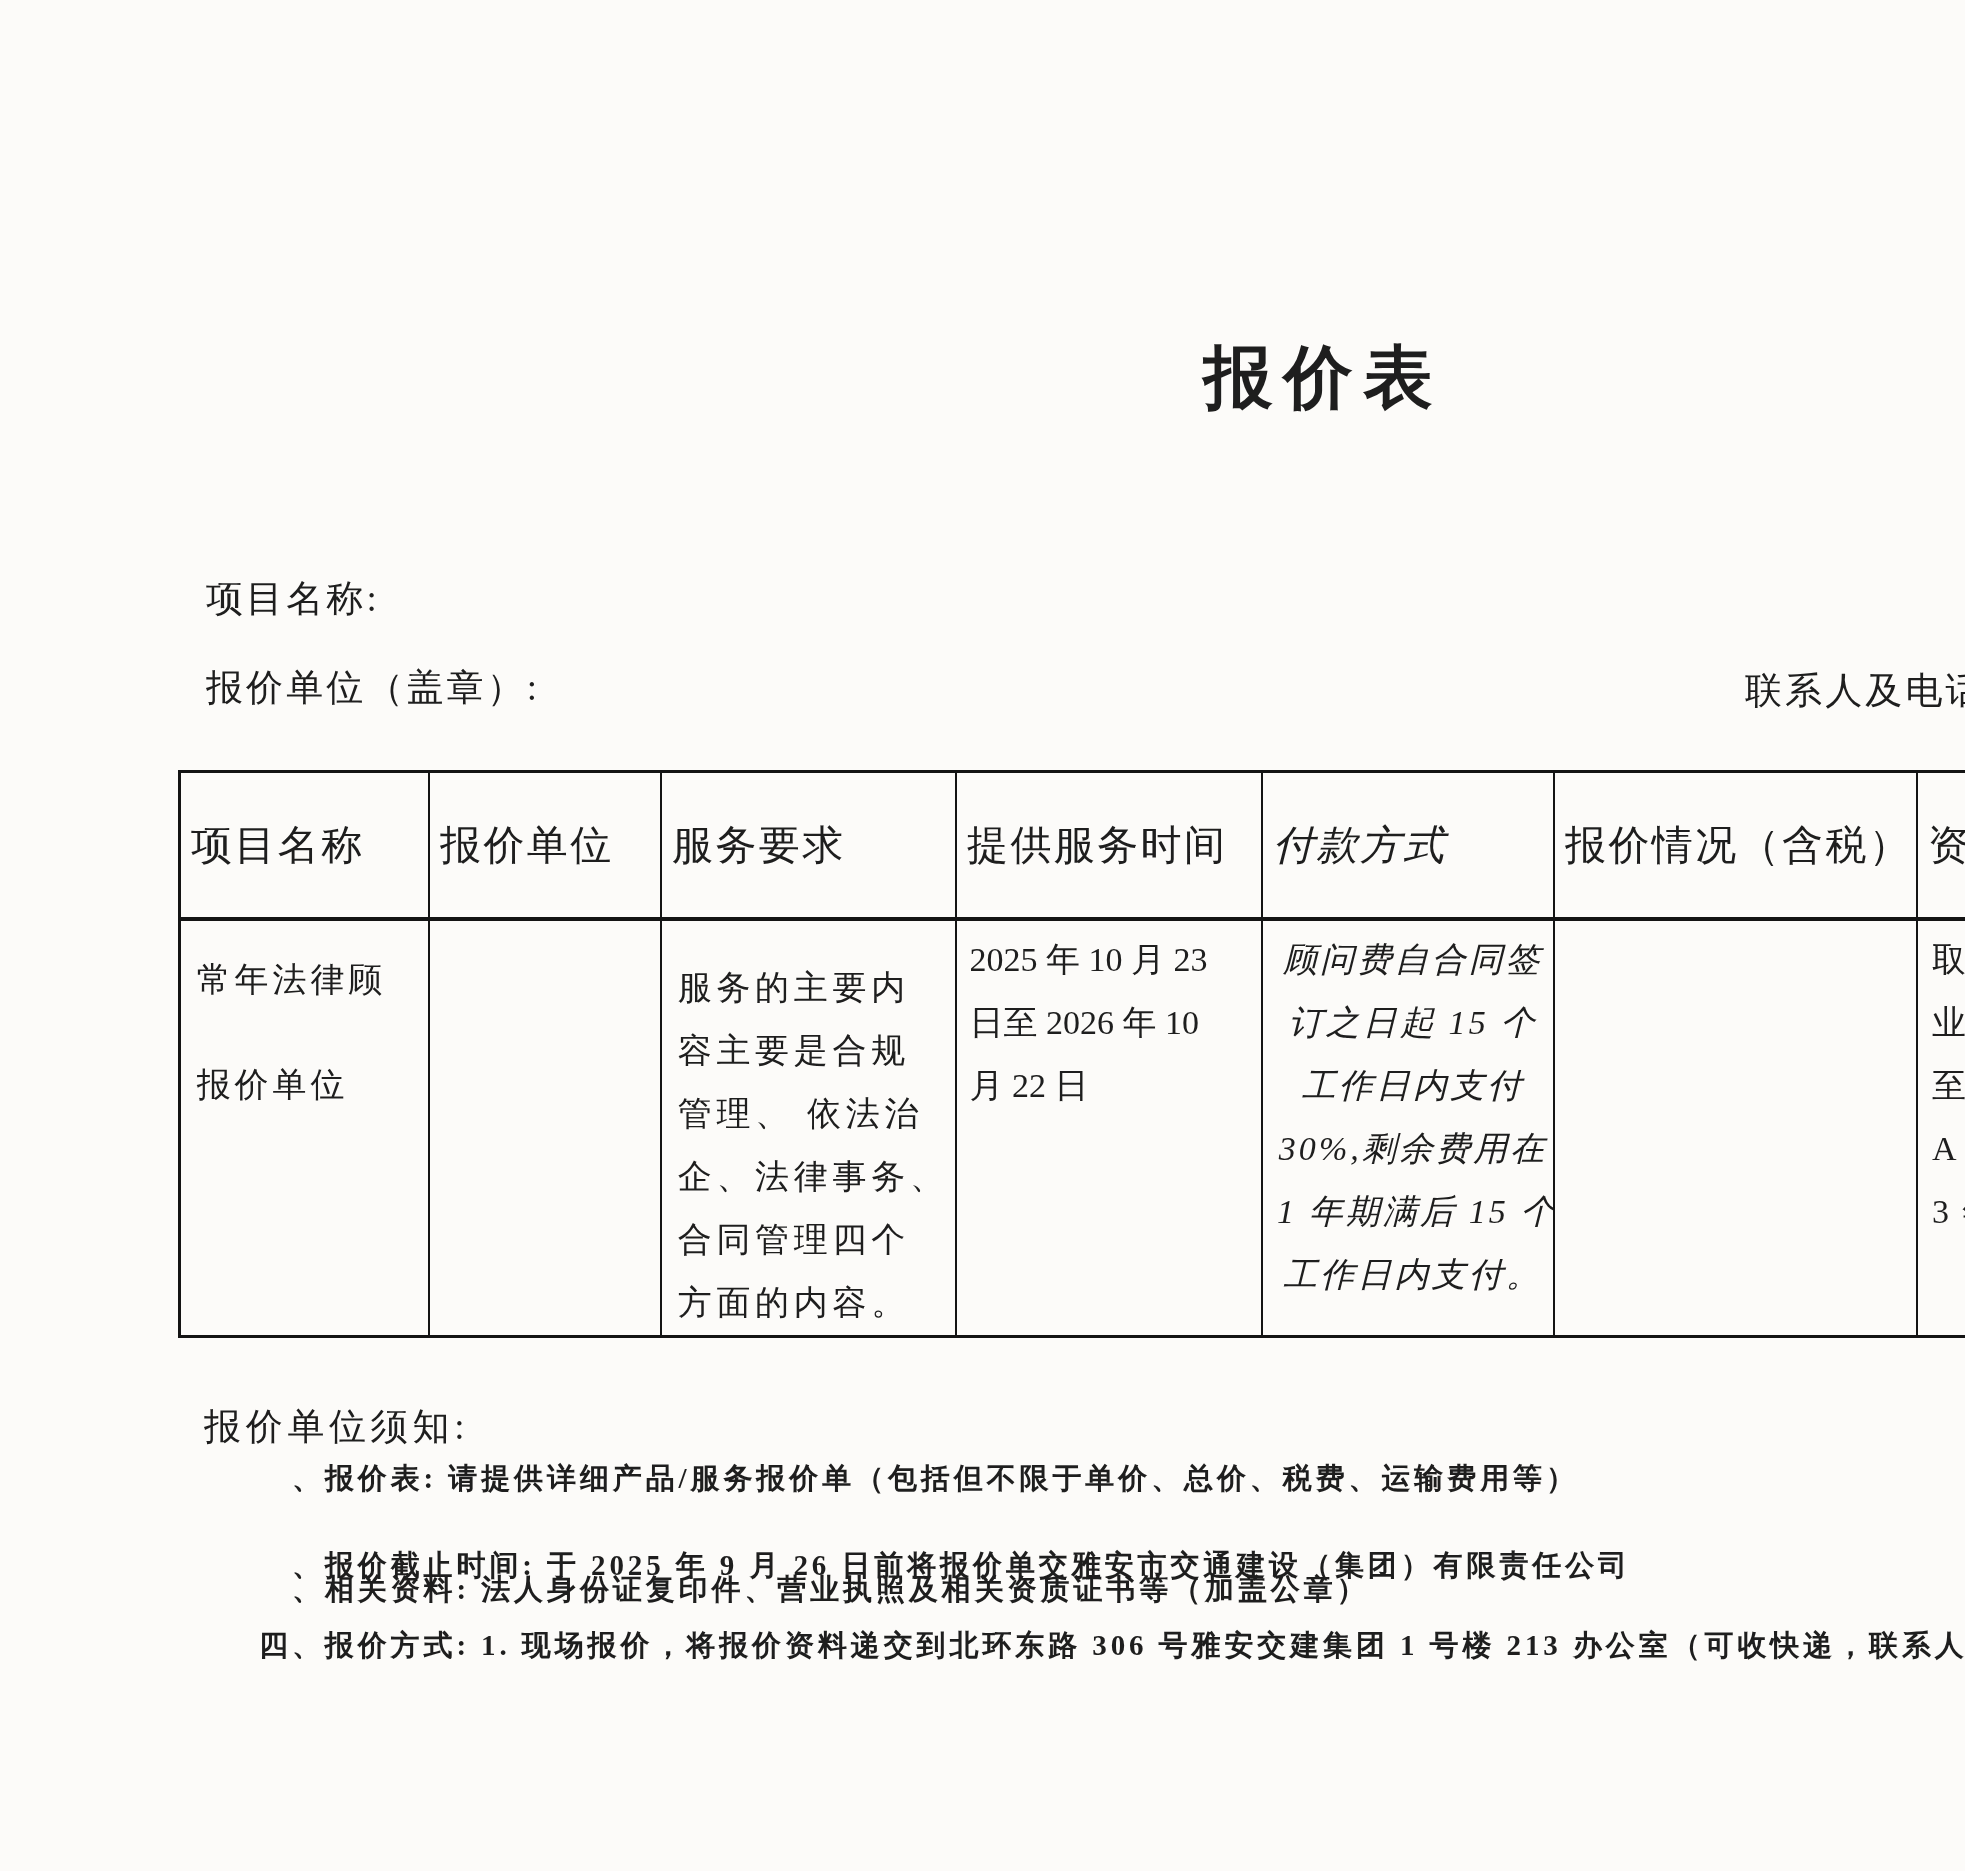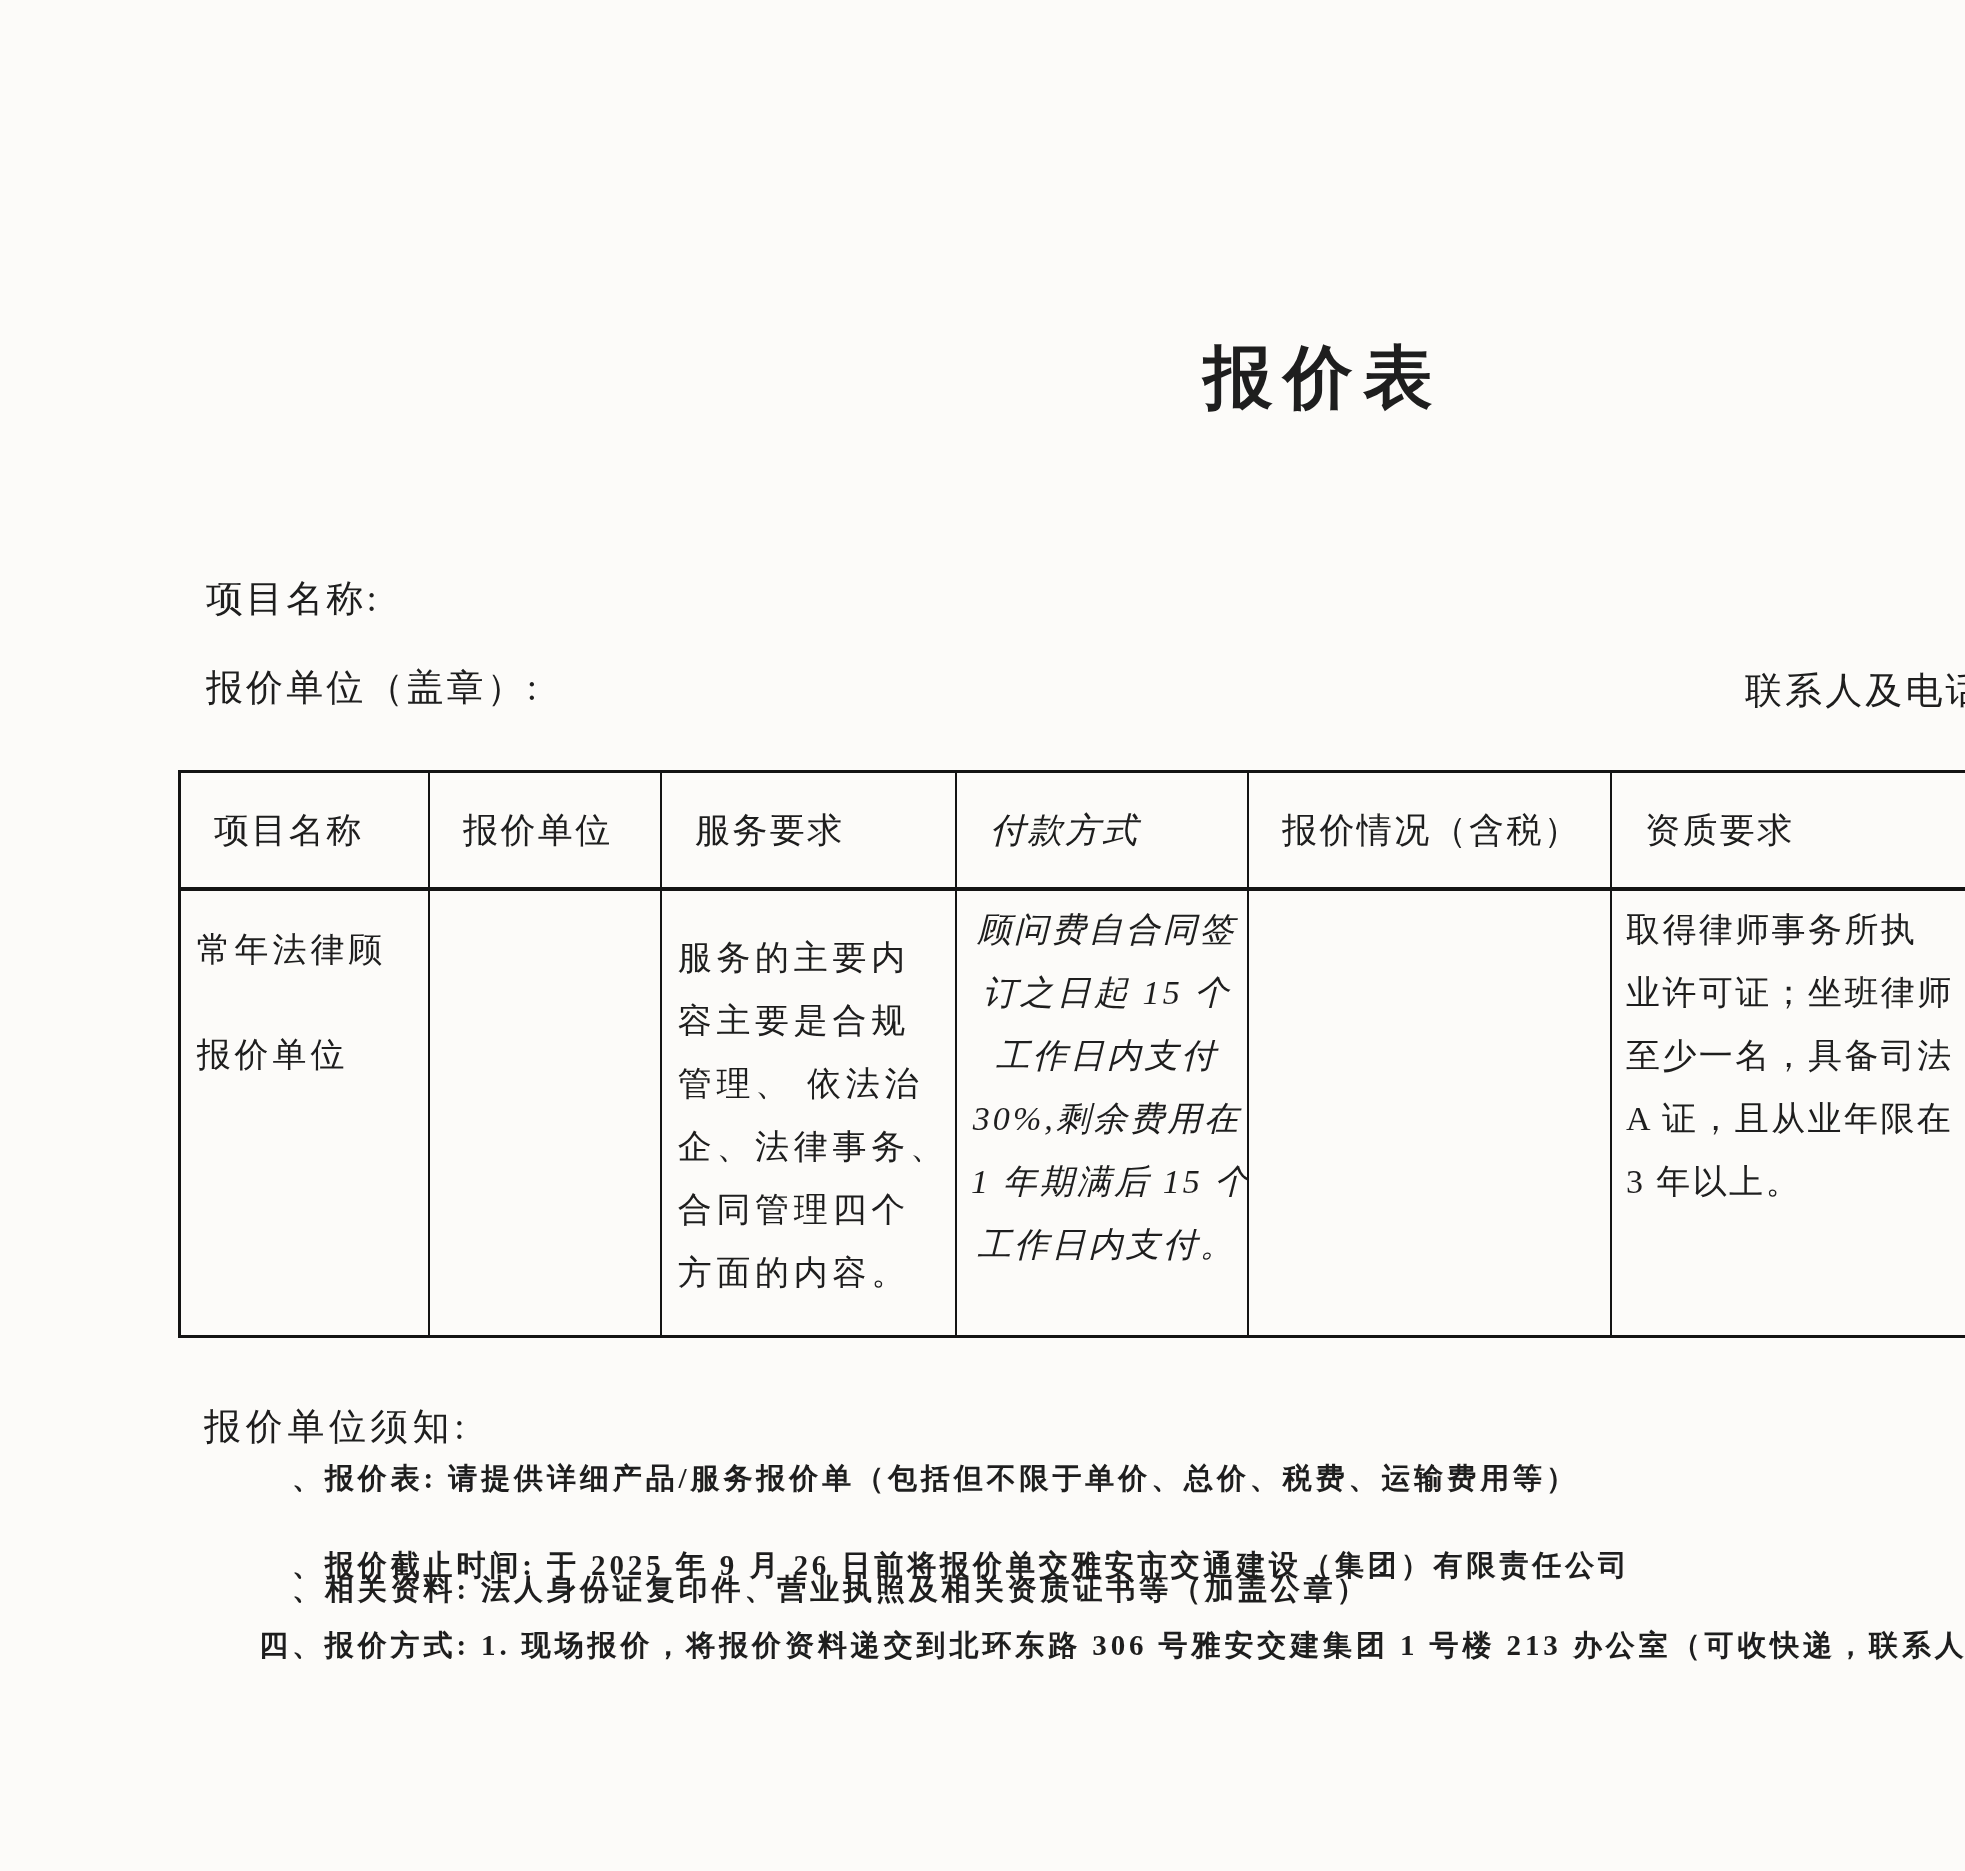--- a/index.html
+++ b/index.html
@@ -32,25 +32,25 @@
   .col{box-sizing:border-box;display:flex;flex-direction:column;}
   .col + .col{border-left:2.4px solid #141414;}
   .c1{width:247px;}
   .c2{width:232px;gap:10px;}
   .c3{width:295px;gap:28px;}
   .c4{width:306px;}
   .c5{width:292px;font-style:italic;}
   .c6{width:363px;}
   .c7{width:371px;}
   .th{
-    height:118px;box-sizing:border-box;
+    height:148px;box-sizing:border-box;
     border-bottom:4.7px solid #141414;
     display:flex;align-items:center;
-    padding-left:33px;
-    font-size:35px;letter-spacing:2.4px;
+    padding-left:10px;
+    font-size:41px;letter-spacing:2.4px;
     white-space:pre;overflow:hidden;
   }
   .td{
     flex:1;box-sizing:border-box;
     padding:7px 9.4px 0 15.7px;
     font-size:34px;line-height:63px;
     white-space:pre;overflow:hidden;
   }
   .c1 .td{line-height:105px;padding-top:5.5px;letter-spacing:3.9px;}
   .c3 .td{letter-spacing:4.7px;}
@@ -95,20 +95,26 @@
     </div>
     <div class="col c3">
       <div class="th">服务要求</div>
       <div class="td">服务的主要内
 容主要是合规
 管理、 依法治
 企、法律事务、
 合同管理四个
 方面的内容。</div>
     </div>
+    <div class="col c4">
+      <div class="th">提供服务时间</div>
+      <div class="td">2025 年 10 月 23
+日至 2026 年 10
+月 22 日</div>
+    </div>
     <div class="col c5">
       <div class="th">付款方式</div>
       <div class="td">顾问费自合同签
 订之日起 15 个
 工作日内支付
 30%,剩余费用在
 1 年期满后 15 个
 工作日内支付。</div>
     </div>
     <div class="col c6">

